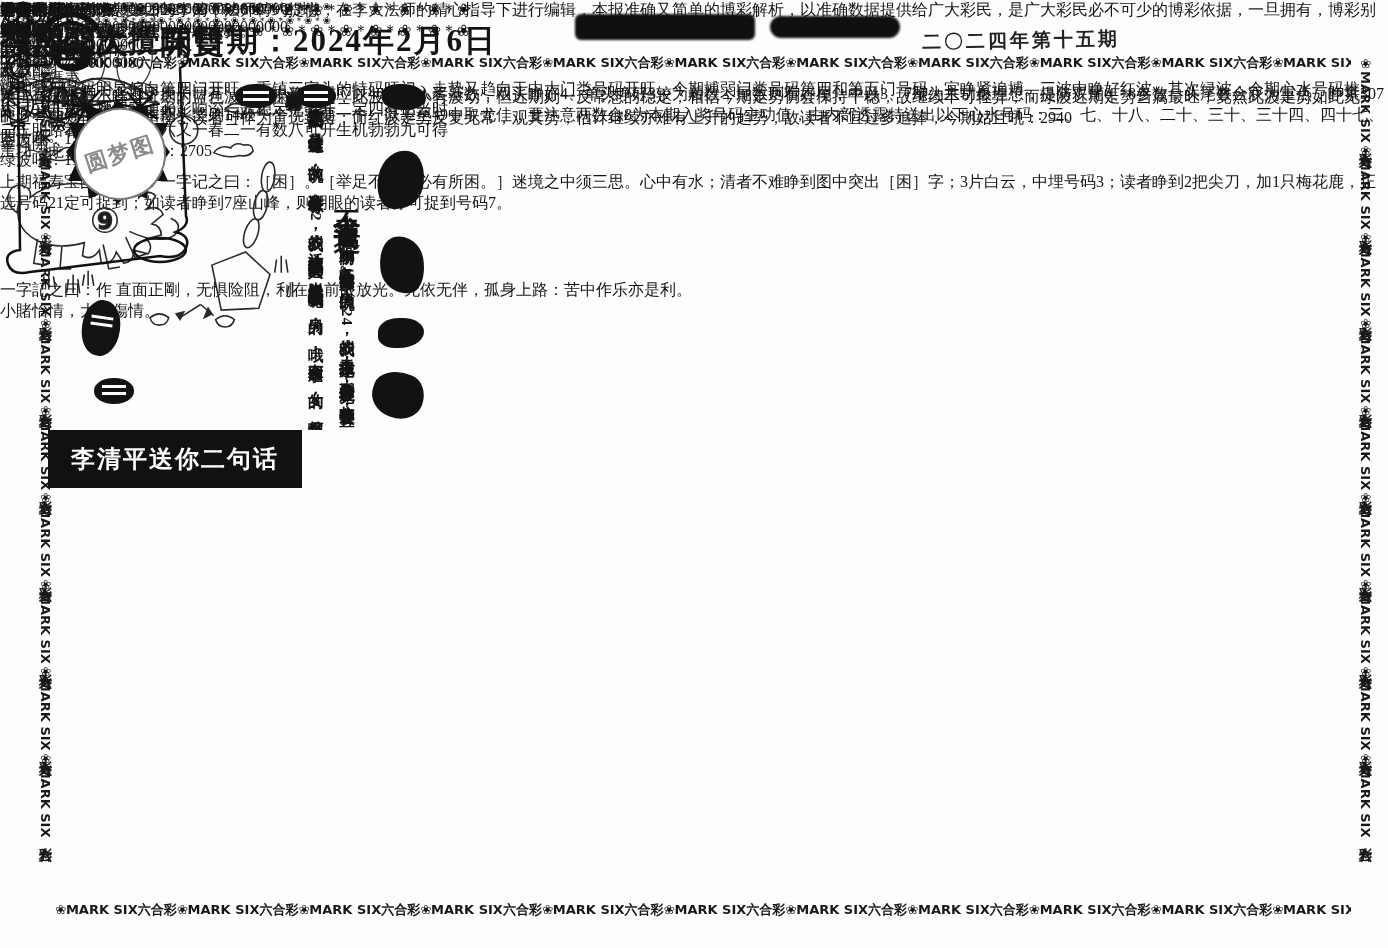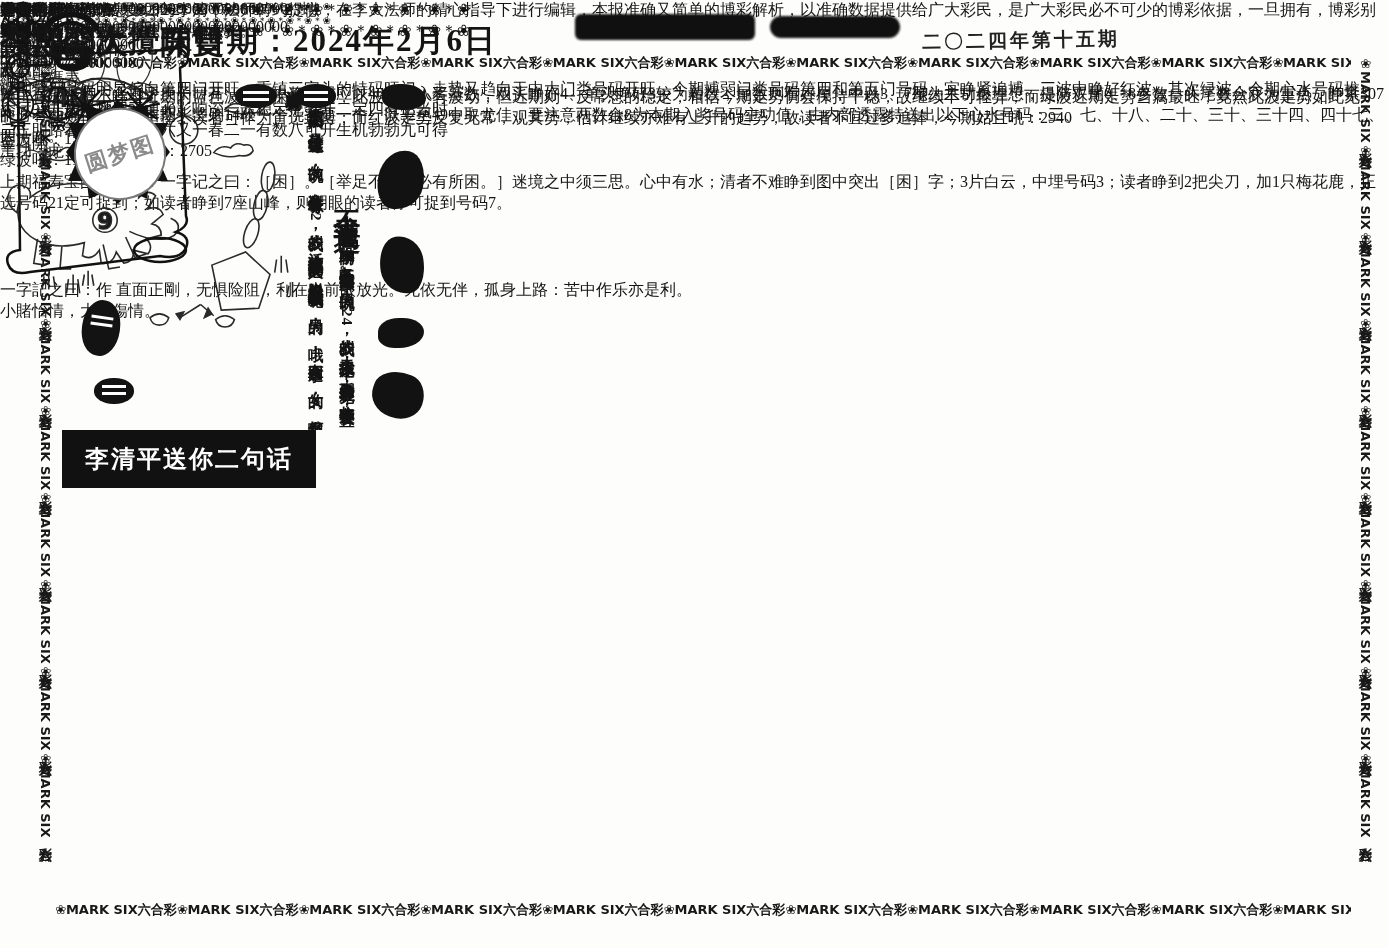--- a/index.html
+++ b/index.html
@@ -26,21 +26,21 @@
   #article1 .atitle{font-size:27px;font-weight:900;letter-spacing:6px;margin-left:10px;margin-right:4px;padding-top:110px;}
   .ink-oval{position:absolute;background:#131313;border-radius:48%;z-index:3;}
   .ink-oval::after{content:"";position:absolute;left:20%;right:20%;top:28%;height:3px;background:#fff;box-shadow:0 7px 0 #fff;}
   .ink-blob{position:absolute;background:#121212;z-index:2;}
   #stamp-burst{left:66px;top:100px;width:104px;height:104px;background:#111;
       clip-path:polygon(50% 0,61% 12%,78% 5%,80% 22%,98% 22%,91% 38%,100% 50%,91% 62%,98% 78%,80% 78%,78% 95%,61% 88%,50% 100%,39% 88%,22% 95%,20% 78%,2% 78%,9% 62%,0 50%,9% 38%,2% 22%,20% 22%,22% 5%,39% 12%);z-index:3;}
   #stamp{left:74px;top:108px;width:88px;height:88px;border-radius:50%;background:#fff;border:2px solid #777;
          display:flex;align-items:center;justify-content:center;z-index:4;
          font-size:22px;font-weight:900;color:#8a8a8a;letter-spacing:2px;transform:rotate(-18deg);}
   
-  #banner-lqp{left:62px;top:430px;width:254px;height:58px;background:#111;color:#fff;display:flex;align-items:center;justify-content:center;
+  #banner-lqp{left:48px;top:430px;width:254px;height:58px;background:#111;color:#fff;display:flex;align-items:center;justify-content:center;
       font-size:24px;font-weight:900;letter-spacing:2px;z-index:2;
       clip-path:polygon(0 28%,4% 6%,10% 22%,16% 0,22% 20%,30% 4%,38% 18%,46% 0,54% 18%,62% 2%,70% 20%,78% 2%,86% 20%,92% 4%,97% 24%,100% 10%,98% 62%,100% 90%,92% 76%,84% 98%,76% 80%,66% 100%,58% 82%,48% 100%,40% 80%,30% 98%,22% 78%,14% 96%,8% 76%,2% 92%;}
   #lqp-lines{left:60px;top:492px;width:252px;font-size:26px;font-weight:800;line-height:1.15;letter-spacing:4px;white-space:nowrap;}
   
   #deer-panel{left:58px;top:548px;width:252px;height:386px;border:2.5px solid #111;background:#fff;}
   #deer-svg{position:absolute;left:4px;top:6px;}
   #jiehua-badge{position:absolute;right:8px;top:6px;width:58px;text-align:center;}
   #jiehua-badge .bx{border:3px solid #111;border-radius:8px;height:38px;display:flex;align-items:center;justify-content:center;}
   #jiehua-badge .bar{background:#111;color:#fff;font-size:12px;font-weight:900;margin-top:2px;padding:2px 0;letter-spacing:1px;}
   #fanban{position:absolute;right:10px;top:78px;writing-mode:vertical-rl;text-orientation:upright;

